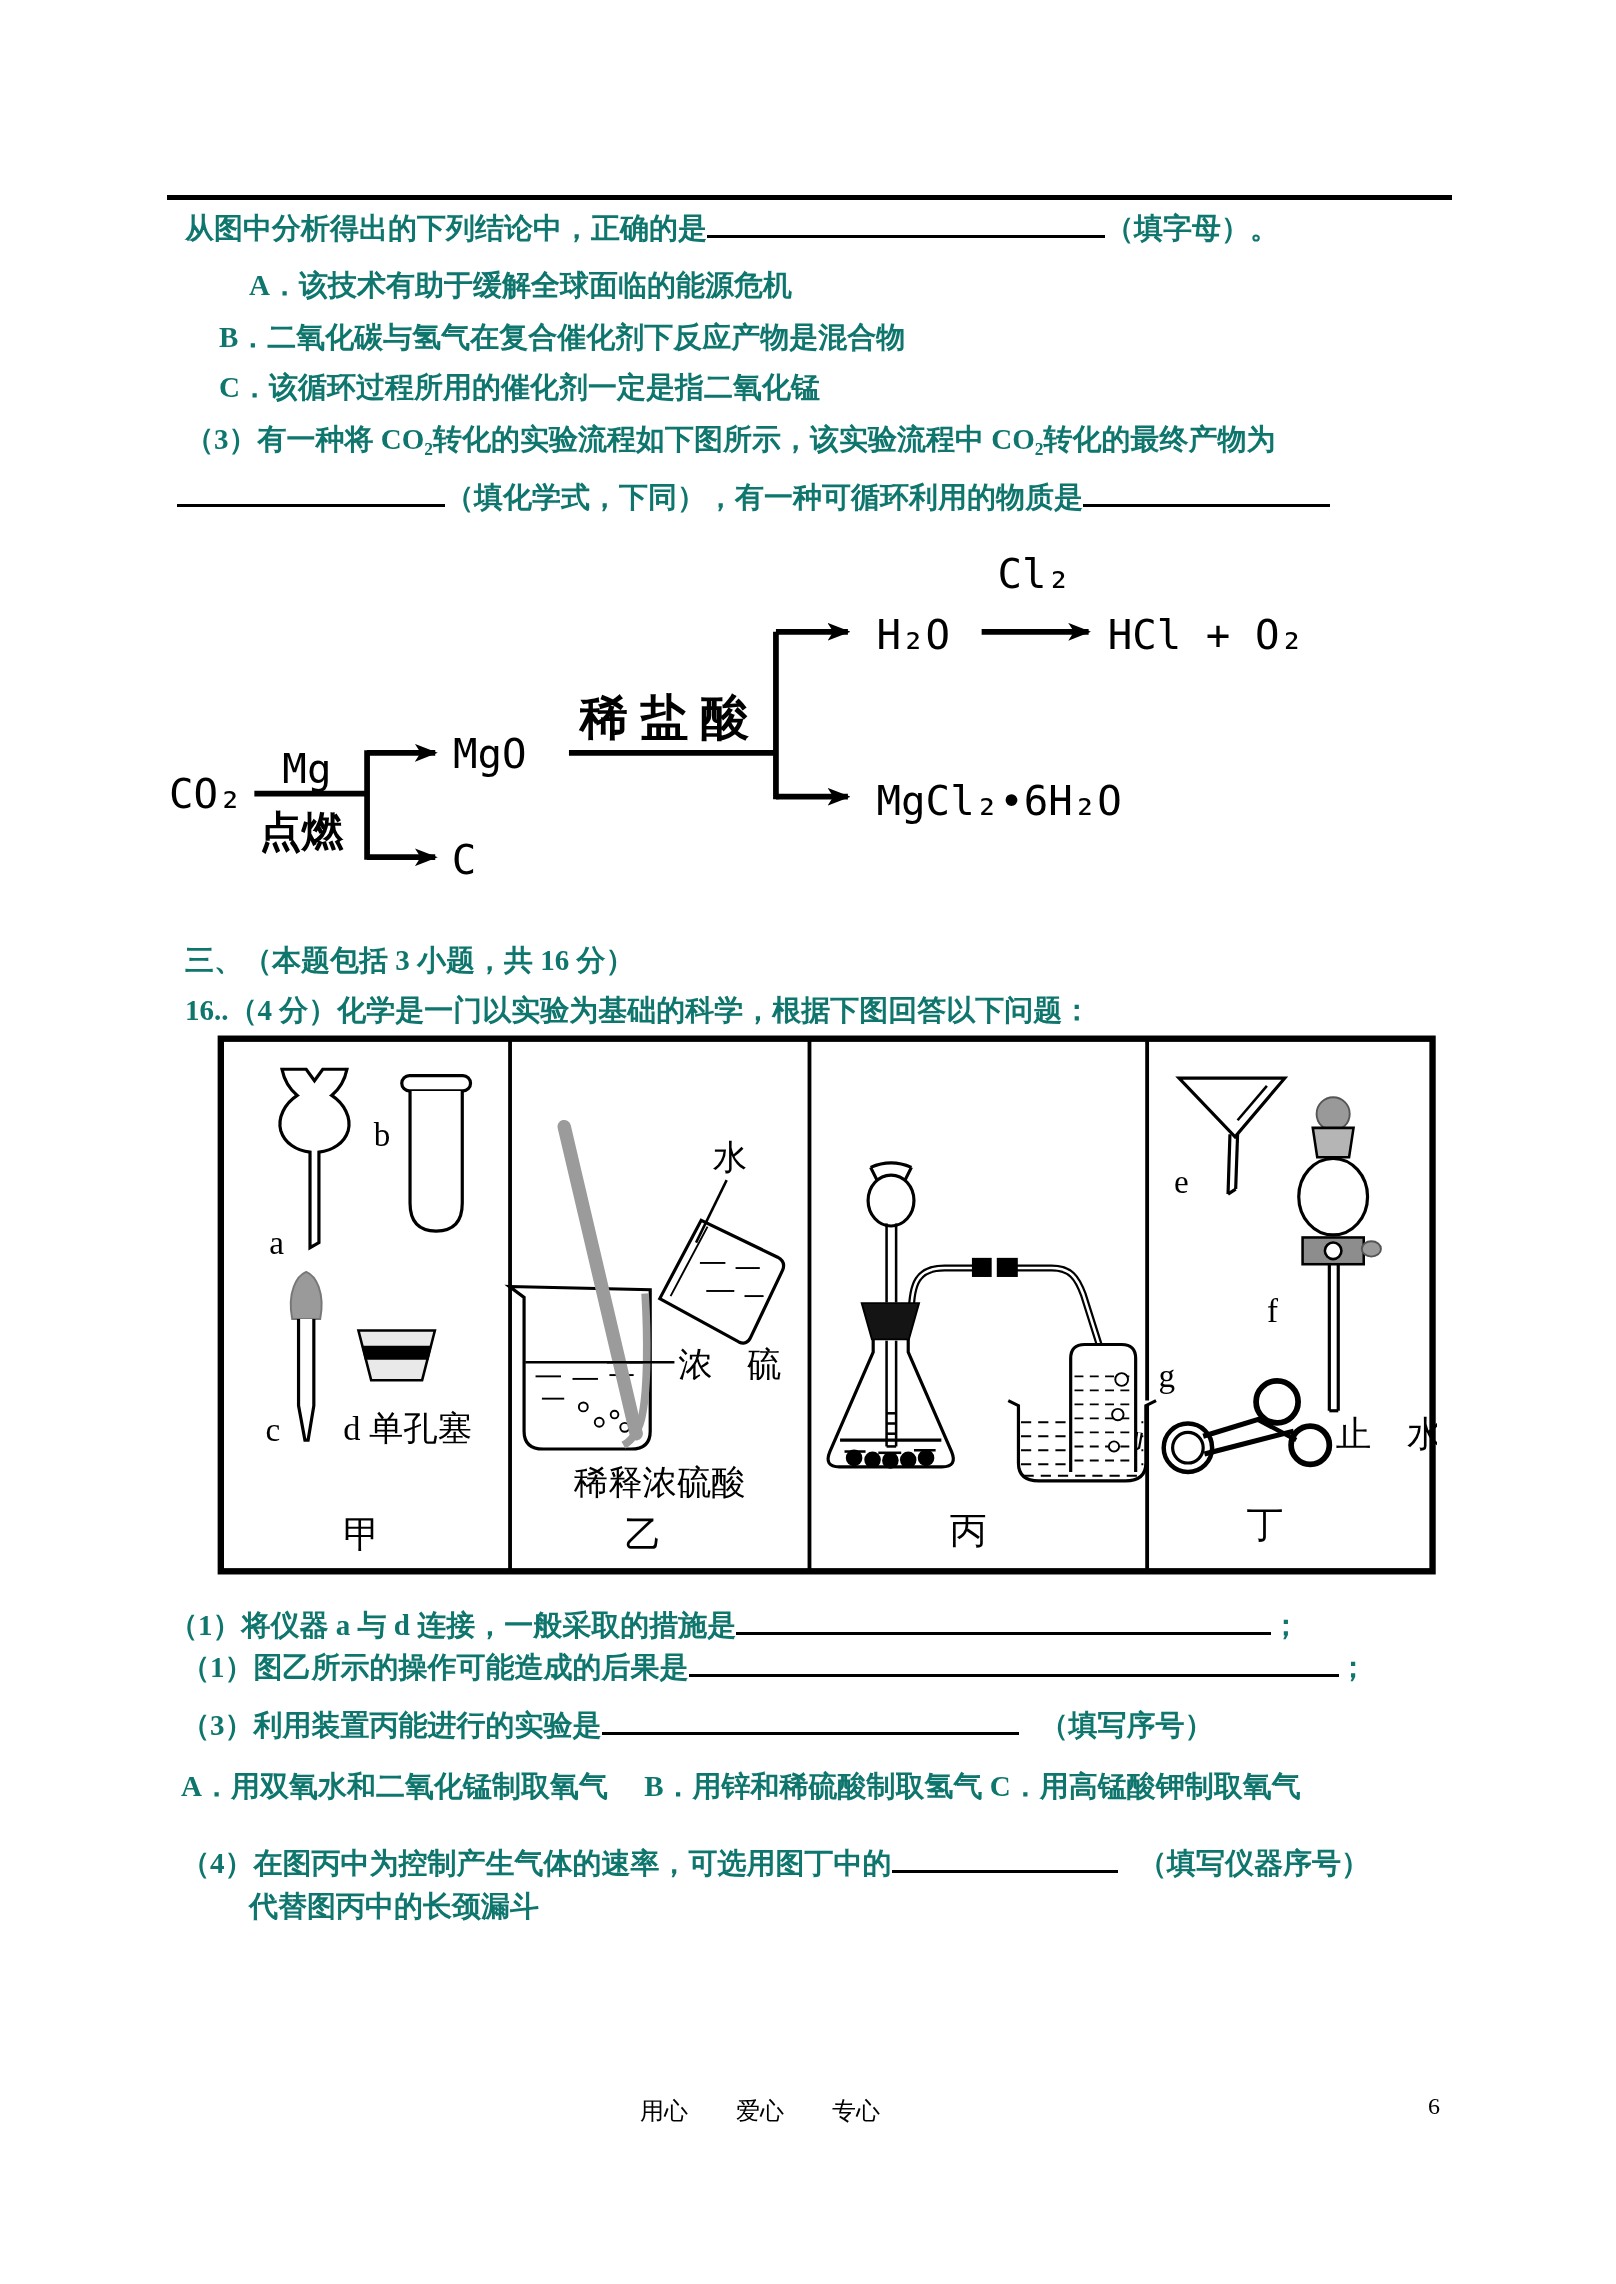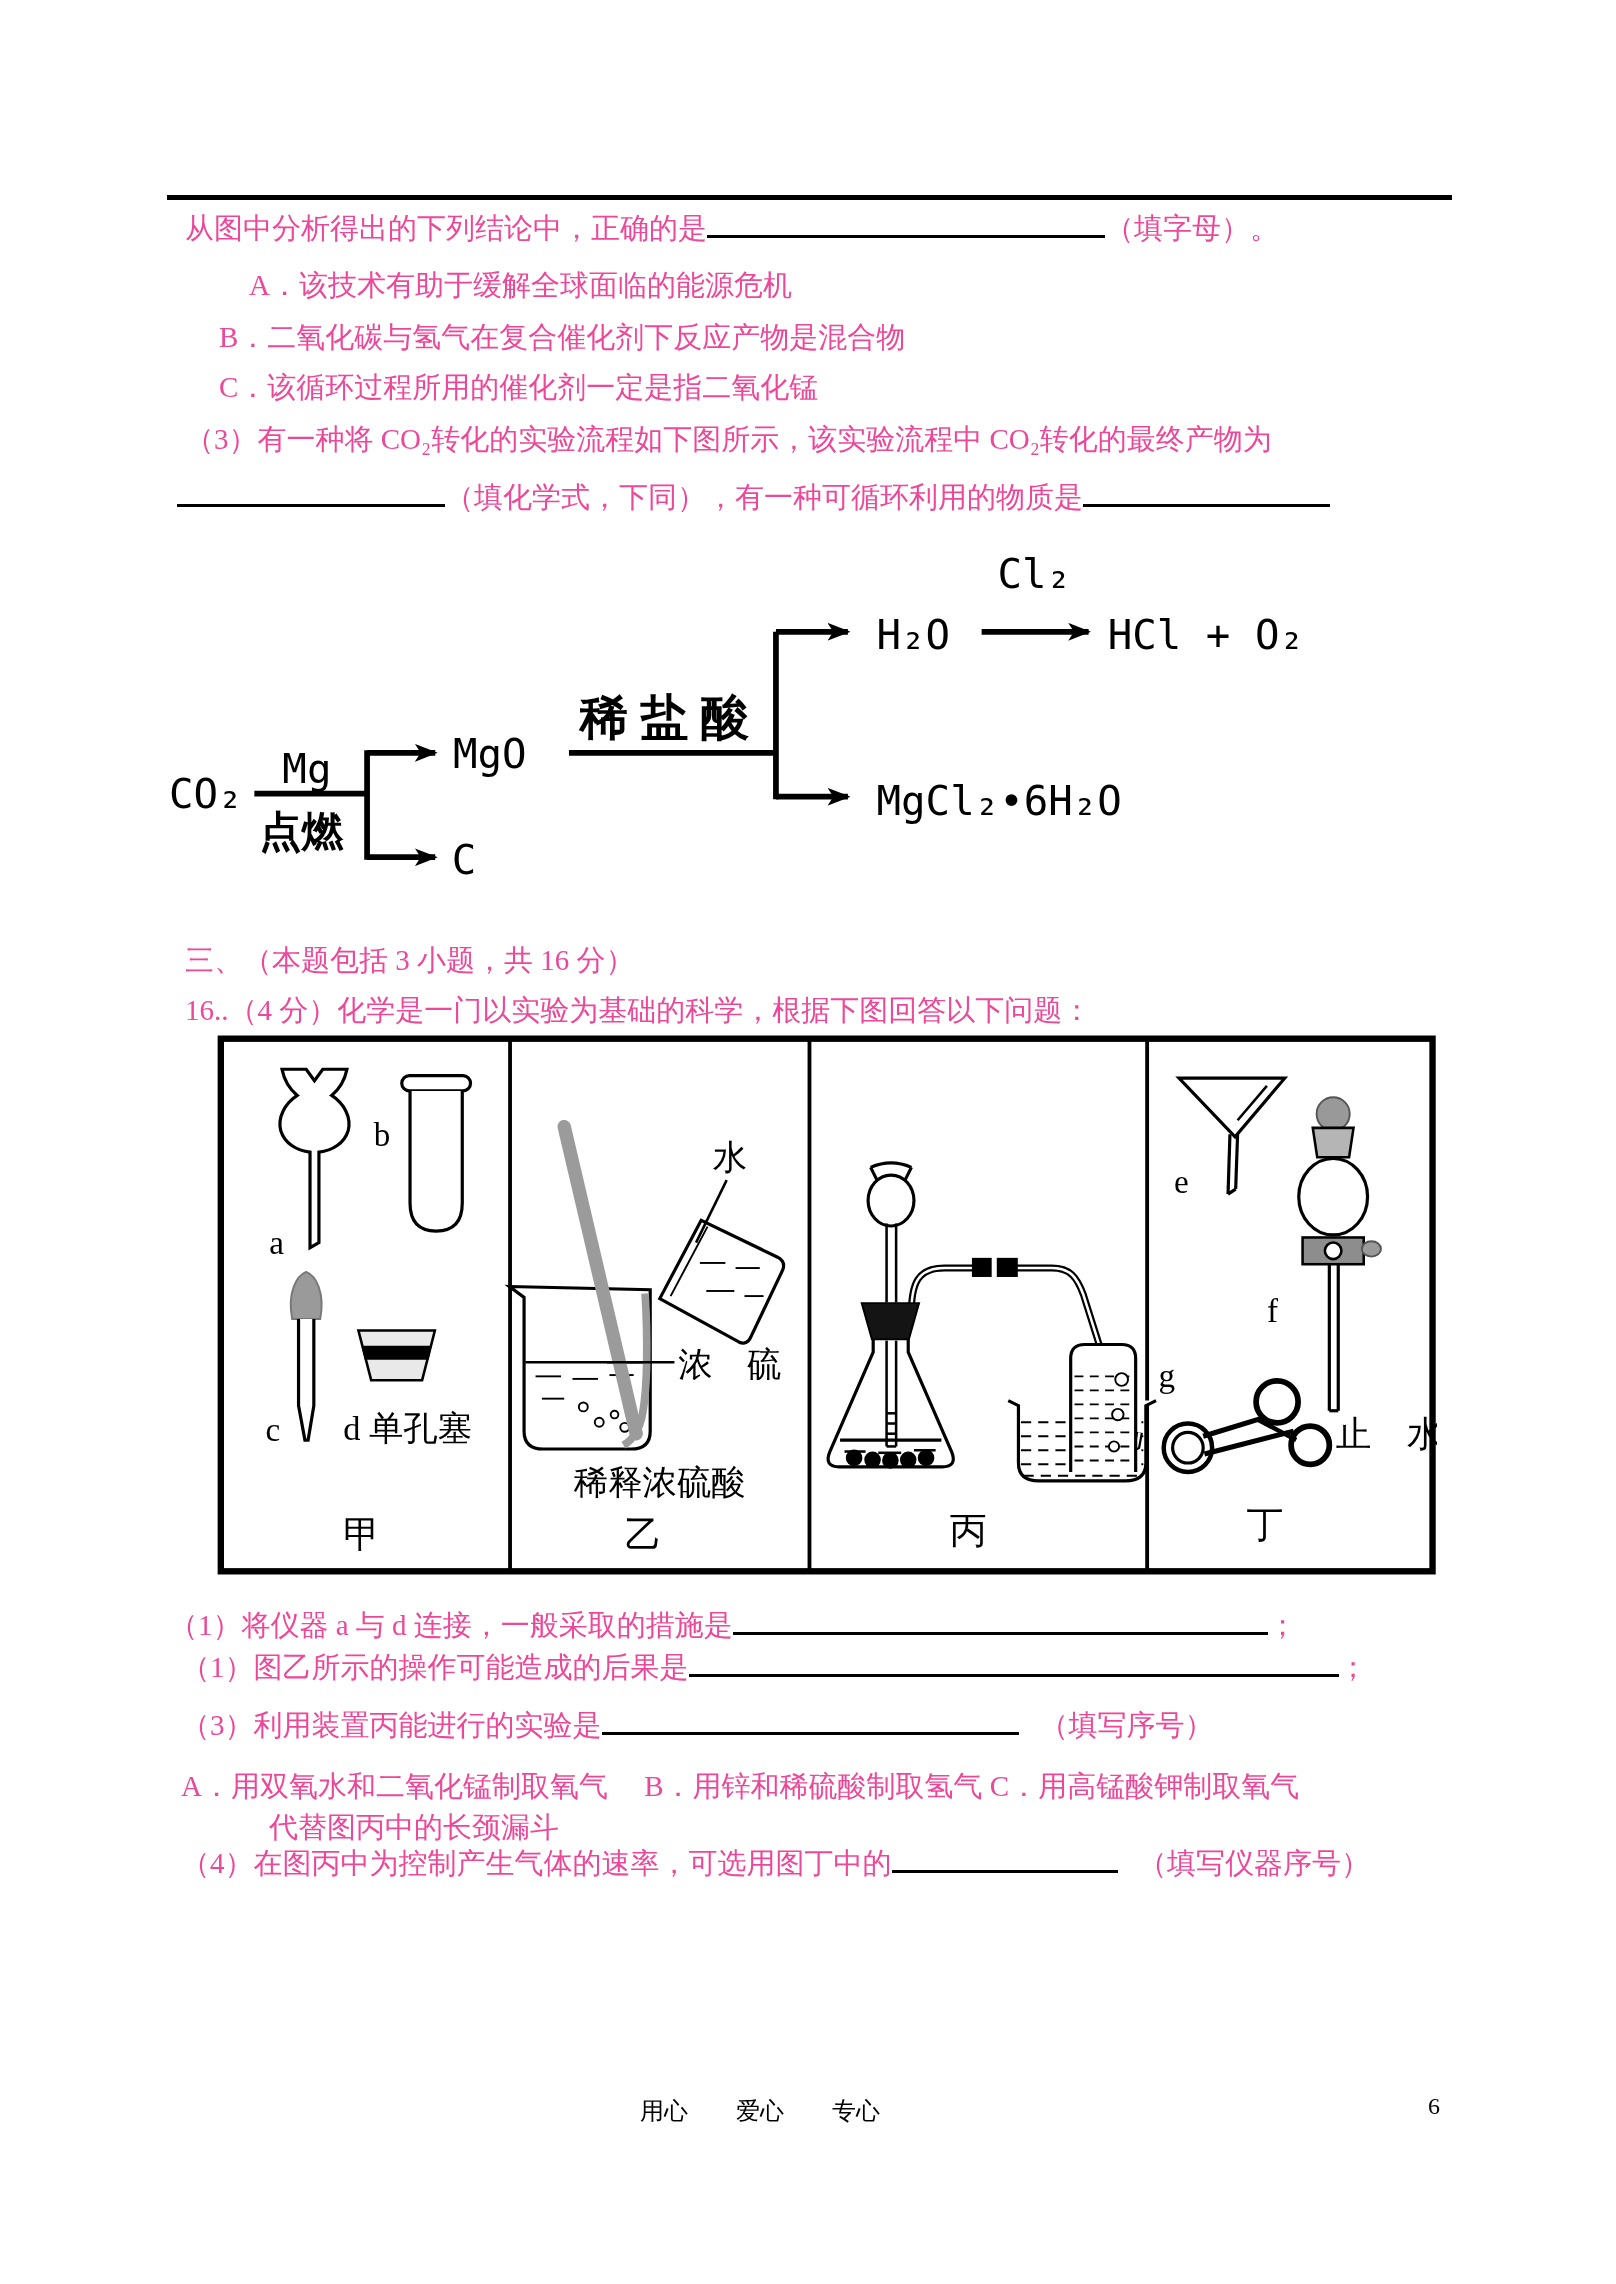--- a/index.html
+++ b/index.html
@@ -1,18 +1,18 @@
 <!DOCTYPE html>
 <html style="font-size:10.2px"><head>
 <meta charset="utf-8">
 <style>
   html,body{margin:0;padding:0;background:#fff;}
   #page{position:relative;width:1616px;height:2284px;background:#ffffff;color:#000;
         font-family:"Liberation Serif","DejaVu Serif",serif;overflow:hidden;}
-  .tl{position:absolute;font-size:29px;line-height:1.3;white-space:nowrap;color:#ec4899;}
+  .tl{position:absolute;font-size:29px;line-height:1.3;white-space:nowrap;color:#0f766e;font-weight:bold;}
   .blank{display:inline-block;height:1.9px;border-bottom:3.2px solid #000;vertical-align:baseline;}
   .rule{position:absolute;background:#000;}
   svg{position:absolute;}
   svg text{font-family:"Liberation Serif","DejaVu Serif",serif;fill:#000;}
   svg text.mono{font-family:"DejaVu Sans Mono","Liberation Mono",monospace;}
   svg text.bold{font-weight:bold;}
   .footer{position:absolute;font-size:24px;font-family:"Liberation Serif","DejaVu Serif",serif;}
 </style>
 </head>
 <body>
@@ -212,19 +212,19 @@
   <div class="tl" style="left:169px;top:1591px;margin-top:16px;"><span>（1）将仪器 a 与 d 连接，一般采取的措施是</span><span class="blank" style="width:535px;"></span><span>；</span></div>
 
   <div class="tl" style="left:181px;top:1649px;"><span>（1）图乙所示的操作可能造成的后果是</span><span class="blank" style="width:650px;"></span><span>；</span></div>
 
   <div class="tl" style="left:181px;top:1707px;"><span>（3）利用装置丙能进行的实验是</span><span class="blank" style="width:417px;"></span><span style="margin-left:21px;">（填写序号）</span></div>
 
   <div class="tl" style="left:181px;top:1768px;">A．用双氧水和二氧化锰制取氧气　 B．用锌和稀硫酸制取氢气 C．用高锰酸钾制取氧气</div>
 
   <div class="tl" style="left:181px;top:1833px;margin-top:12px;"><span>（4）在图丙中为控制产生气体的速率，可选用图丁中的</span><span class="blank" style="width:226px;"></span><span style="margin-left:20.4px;">（填写仪器序号）</span></div>
 
-  <div class="tl" style="left:249px;top:1809px;margin-left:20px;">代替图丙中的长颈漏斗</div>
+  <div class="tl" style="left:249px;top:1888px;">代替图丙中的长颈漏斗</div>
 
   <div class="footer" style="left:640px;top:2095px;">用心　　爱心　　专心</div>
   <div class="footer" style="left:1428px;top:2093px;">6</div>
 
 </div>
 
 
 </body></html>

